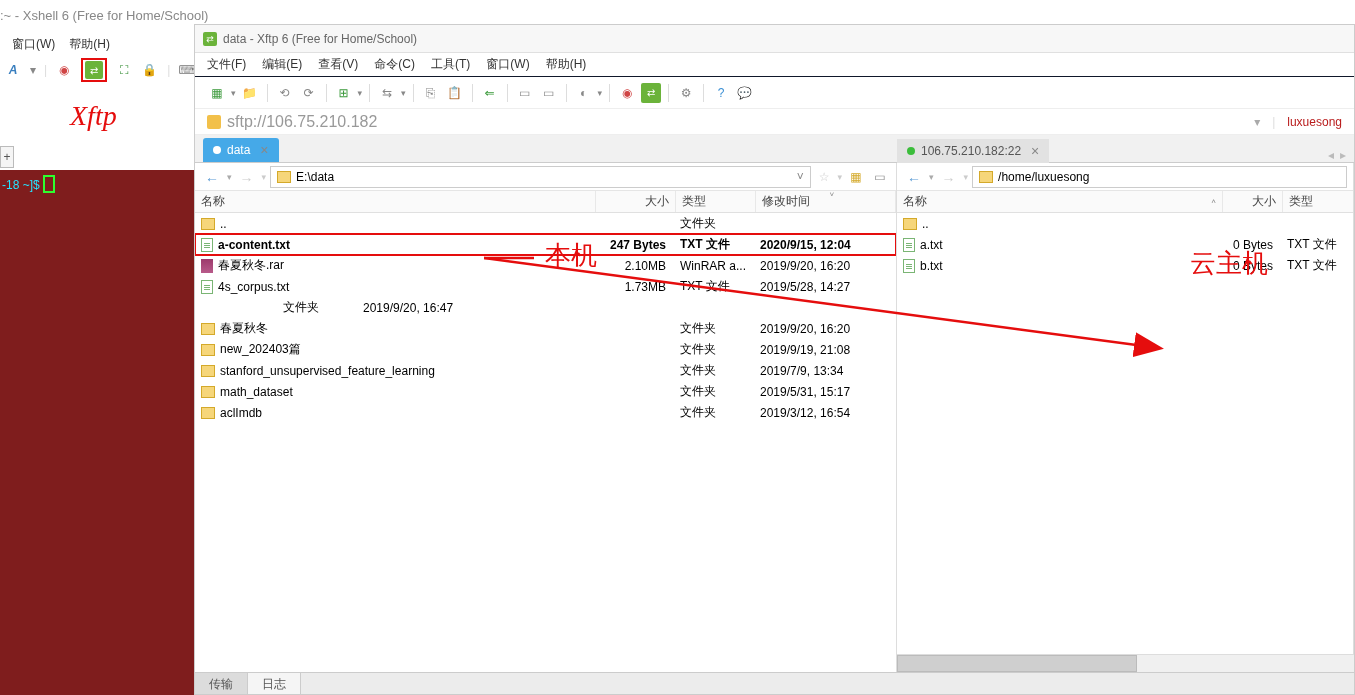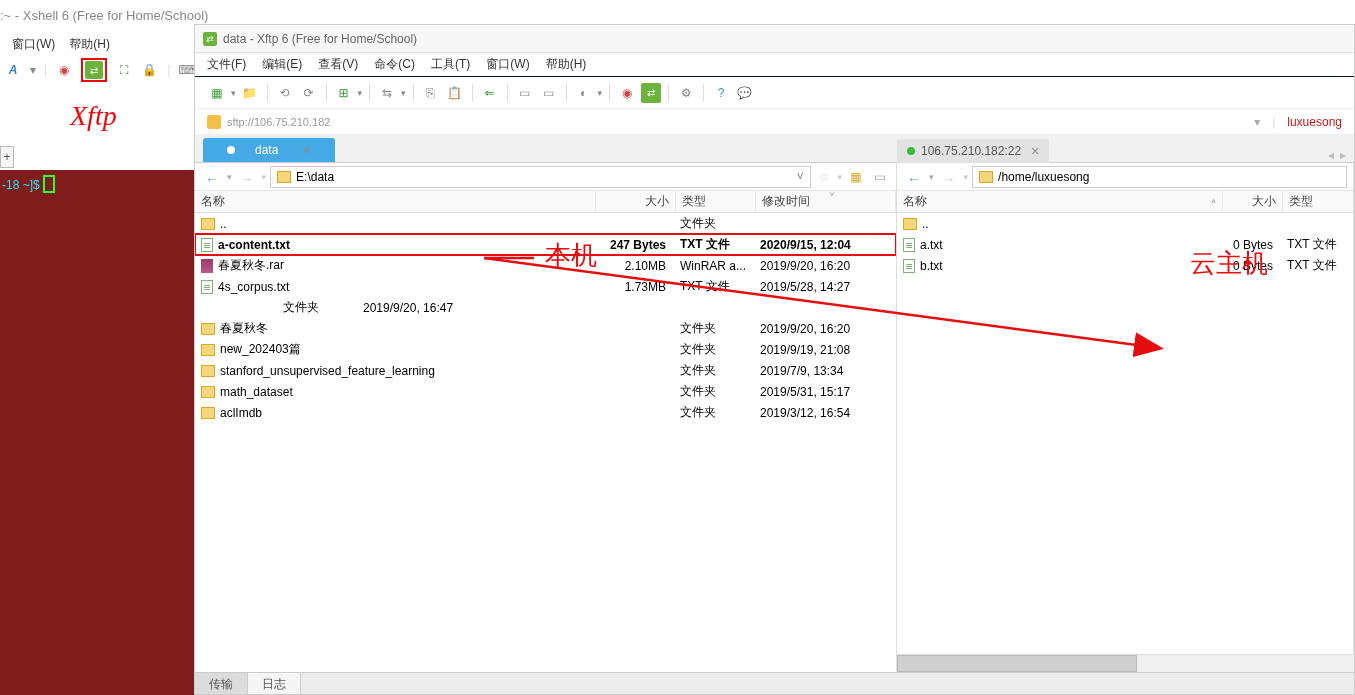--- a/index.html
+++ b/index.html
@@ -17,25 +17,25 @@
 .terminal .cursor { display: inline-block; width: 12px; height: 18px; border: 2px solid #2eff2e; vertical-align: bottom; }
 .xftp { position: absolute; top: 24px; left: 194px; right: 0; bottom: 0; background: #fff; border: 1px solid #ccc; }
 .xftp-titlebar { height: 28px; background: #f7f7f7; display: flex; align-items: center; padding: 0 8px; border-bottom: 1px solid #e0e0e0; gap: 6px; font-size: 13px; color: #666; }
 .xftp-logo { width: 14px; height: 14px; background: #6bb33a; border-radius: 2px; display: inline-flex; align-items: center; justify-content: center; color: #fff; font-size: 9px; }
 .xftp-menu { height: 24px; display: flex; align-items: center; gap: 16px; padding: 0 12px; font-size: 13px; color: #333; border-bottom: 1px solid #0f172a; }
 .xftp-toolbar { height: 32px; display: flex; align-items: center; gap: 4px; padding: 0 12px; border-bottom: 1px solid #eee; }
 .tbtn { width: 20px; height: 20px; display: inline-flex; align-items: center; justify-content: center; color: #888; }
 .tbtn-sep { width: 1px; height: 18px; background: #ddd; margin: 0 3px; }
 .addr-row { height: 26px; display: flex; align-items: center; gap: 6px; padding: 0 12px; border-bottom: 1px solid #eee; }
 .lock-ic { width: 14px; height: 14px; background: #f2c04a; border-radius: 2px; }
-.addr-text { color: #999; font-size: 11px; }
+.addr-text { color: #999; font-size: 16px; }
 .addr-dd { margin-left: auto; color: #aaa; padding-right: 6px; }
 .username { color: #b91c1c; margin-left: 6px; }
 .tabs-row { height: 28px; display: flex; align-items: flex-end; background: #f1f1f1; border-bottom: 1px solid #ccc; position: relative; }
-.tab-local { background: #45a9e8; color: #fff; padding: 4px 24px; margin-left: 8px; display: flex; align-items: center; gap: 20px; font-size: 13px; border-top-left-radius: 3px; border-top-right-radius: 3px;}
+.tab-local { background: #45a9e8; color: #fff; padding: 4px 10px; margin-left: 8px; display: flex; align-items: center; gap: 6px; font-size: 13px; border-top-left-radius: 3px; border-top-right-radius: 3px;}
 .tab-local .dot { width: 8px; height: 8px; background: #fff; border-radius: 50%; }
 .tab-nav-arrows { margin-left: auto; display: flex; gap: 6px; padding-right: 8px; color: #bbb; font-size: 14px; }
 .tab-remote-wrap { position: absolute; left: 702px; top: 0; height: 28px; display: flex; align-items: flex-end; }
 .tab-remote { background: #e2e2e2; color: #555; padding: 4px 10px; display: flex; align-items: center; gap: 6px; font-size: 13px; }
 .tab-remote .dot { width: 8px; height: 8px; background: #3bbd3b; border-radius: 50%; }
 .tab-close { color: #888; font-size: 14px; margin-left: 4px; cursor: default; }
 .panes { display: flex; height: calc(100% - 28px - 26px - 32px - 24px - 28px - 22px); }
 .pane { display: flex; flex-direction: column; border-right: 1px solid #ddd; }
 .pane-local { width: 702px; }
 .pane-remote { flex: 1; }

